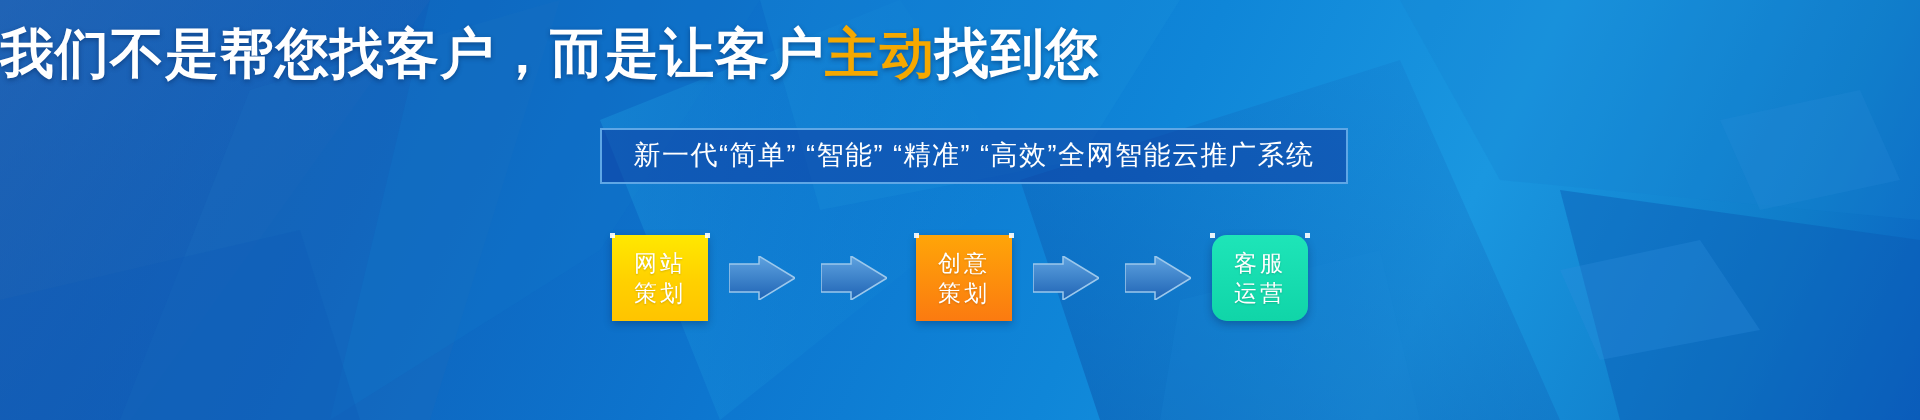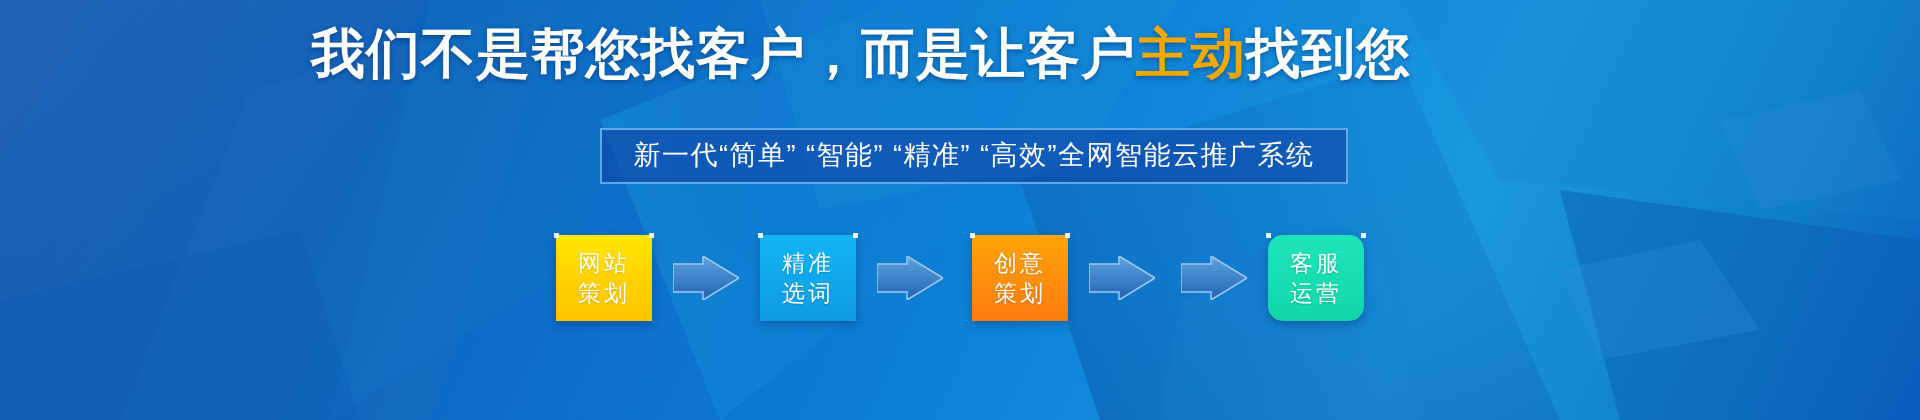--- a/index.html
+++ b/index.html
@@ -16,21 +16,20 @@
     width:1920px; height:420px;
     overflow:hidden;
     background:linear-gradient(115deg,#1455a8 0%, #0e63bd 22%, #0d76cf 42%, #0f86d8 58%, #1a97e0 74%, #0f7cc9 90%, #0a5ec0 100%);
   }
   #bg-shapes { position:absolute; inset:0; width:1920px; height:420px; }
 
   
   .headline {
     position:absolute;
     top:22px; left:0; width:1722px;
-    text-align:center;
     white-space:nowrap;
     font-size:54px;
     line-height:62px;
     font-weight:bold;
     color:#ffffff;
     letter-spacing:1px;
     text-shadow:0 2px 5px rgba(0,30,80,.45);
     z-index:5;
   }
   .headline .hl-accent { color:#f5a800; }
@@ -158,24 +157,20 @@
         <defs>
             <linearGradient id="arrA" x1="0" y1="0" x2="0" y2="1">
           <stop offset="0%" stop-color="#5fa3e0"></stop>
               <stop offset="100%" stop-color="#1e63b4"></stop>
         </linearGradient>
           </defs>
         <polygon points="0,8 30,8 30,0 66,22 30,44 30,36 0,36" fill="url(#arrA)" stroke="#9cc8ec" stroke-width="1.5"></polygon>
       </svg>
     </div>
 
-    <div class="step s2">
-      <span class="l1">精准</span>
-      <span class="l2">选词</span>
-    </div>
 
     <div class="arrow">
       <svg width="66" height="44" viewBox="0 0 66 44" xmlns="http://www.w3.org/2000/svg">
         <polygon points="0,8 30,8 30,0 66,22 30,44 30,36 0,36" fill="url(#arrA)" stroke="#9cc8ec" stroke-width="1.5"></polygon>
       </svg>
     </div>
 
     <div class="step s3">
       <span class="l1">创意</span>
       <span class="l2">策划</span>

